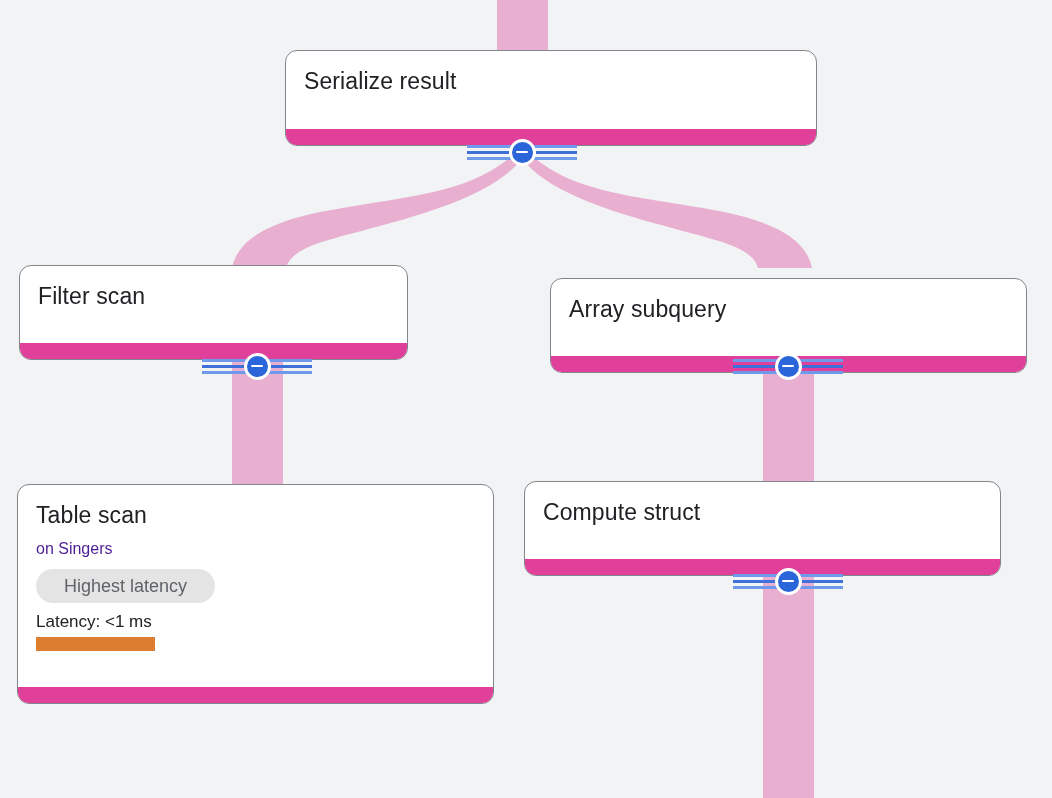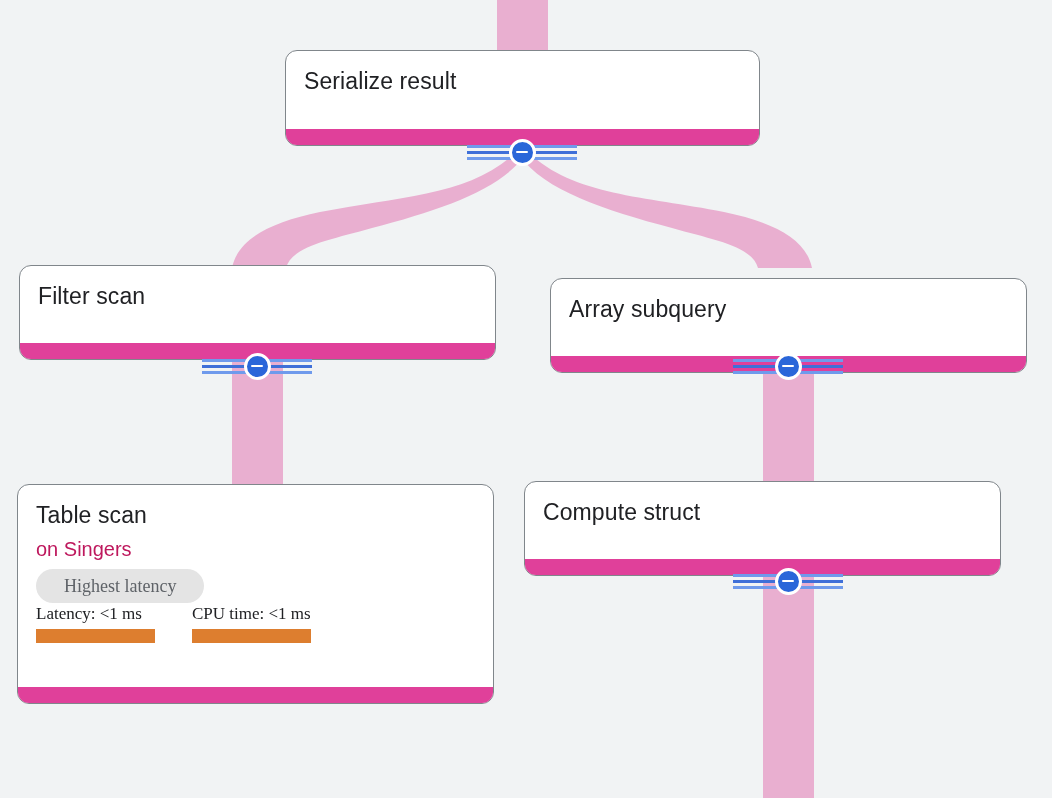--- a/index.html
+++ b/index.html
@@ -50,50 +50,48 @@
   }
   .node-title {
     font-size: 23px;
     font-weight: 500;
     color: #202124;
     line-height: 28px;
     letter-spacing: 0.1px;
     white-space: nowrap;
   }
   .node-subtitle {
-    font-size: 20px;
+    font-size: 16px;
     font-weight: 400;
-    color: #be185d;
+    color: #4c1d95;
     line-height: 24px;
     margin-top: 8px;
     white-space: nowrap;
   }
   .badge-list {
     margin-top: 8px;
     display: flex;
     flex-direction: column;
     align-items: flex-start;
     gap: 7px;
-    font-family: Liberation Serif, serif;
   }
   .badge {
     background: #e4e4e4;
     color: #5f6368;
     font-size: 18px;
     line-height: 22px;
     border-radius: 18px;
     padding: 6px 28px;
     white-space: nowrap;
   }
   .metric-row {
-    margin-top: 0;
+    margin-top: 8px;
     display: flex;
     flex-direction: row;
-    gap: 37px;
-    font-family: Liberation Serif, serif;
+    gap: 14px;
   }
   .metric {
     display: flex;
     flex-direction: column;
   }
   .metric-label {
     font-size: 17px;
     color: #202124;
     line-height: 22px;
     white-space: nowrap;
@@ -194,38 +192,38 @@
                Z"></path>
 
       <rect x="232" y="358" width="51" height="132"></rect>
 
       <rect x="763" y="358" width="51" height="132"></rect>
 
       <rect x="763" y="574" width="51" height="234"></rect>
     </g>
   </svg>
 
-  <div class="plan-node" style="left:285px; top:50px; width:475px; height:96px;">
+  <div class="plan-node" style="left:285px; top:50px; width:532px; height:96px;">
     <div class="node-body">
       <div class="node-title">Serialize result</div>
     </div>
     <div class="node-accent"></div>
   </div>
   <div class="collapse-toggle" style="left:522px; top:152px;">
     <div class="toggle-rails">
       <span class="rail rail-top"></span>
       <span class="rail rail-mid"></span>
       <span class="rail rail-bot"></span>
     </div>
     <div class="toggle-circle">
       <span class="toggle-minus"></span>
     </div>
   </div>
 
-  <div class="plan-node" style="left:19px; top:265px; width:477px; height:95px;">
+  <div class="plan-node" style="left:19px; top:265px; width:389px; height:95px;">
     <div class="node-body">
       <div class="node-title">Filter scan</div>
     </div>
     <div class="node-accent"></div>
   </div>
   <div class="collapse-toggle" style="left:257px; top:366px;">
     <div class="toggle-rails">
       <span class="rail rail-top"></span>
       <span class="rail rail-mid"></span>
       <span class="rail rail-bot"></span>
@@ -259,26 +257,20 @@
       <div class="badge-list">
         <span class="badge">Highest latency</span>
       </div>
       <div class="metric-row">
         <div class="metric">
           <span class="metric-label">Latency: &lt;1 ms</span>
           <div class="metric-bar-track" style="width:119px;">
             <div class="metric-bar-fill" style="width:100%;"></div>
           </div>
         </div>
-        <div class="metric">
-          <span class="metric-label">CPU time: &lt;1 ms</span>
-          <div class="metric-bar-track" style="width:119px;">
-            <div class="metric-bar-fill" style="width:100%;"></div>
-          </div>
-        </div>
       </div>
     </div>
     <div class="node-accent"></div>
   </div>
 
   <div class="plan-node" style="left:524px; top:481px; width:477px; height:95px;">
     <div class="node-body">
       <div class="node-title">Compute struct</div>
     </div>
     <div class="node-accent"></div>

